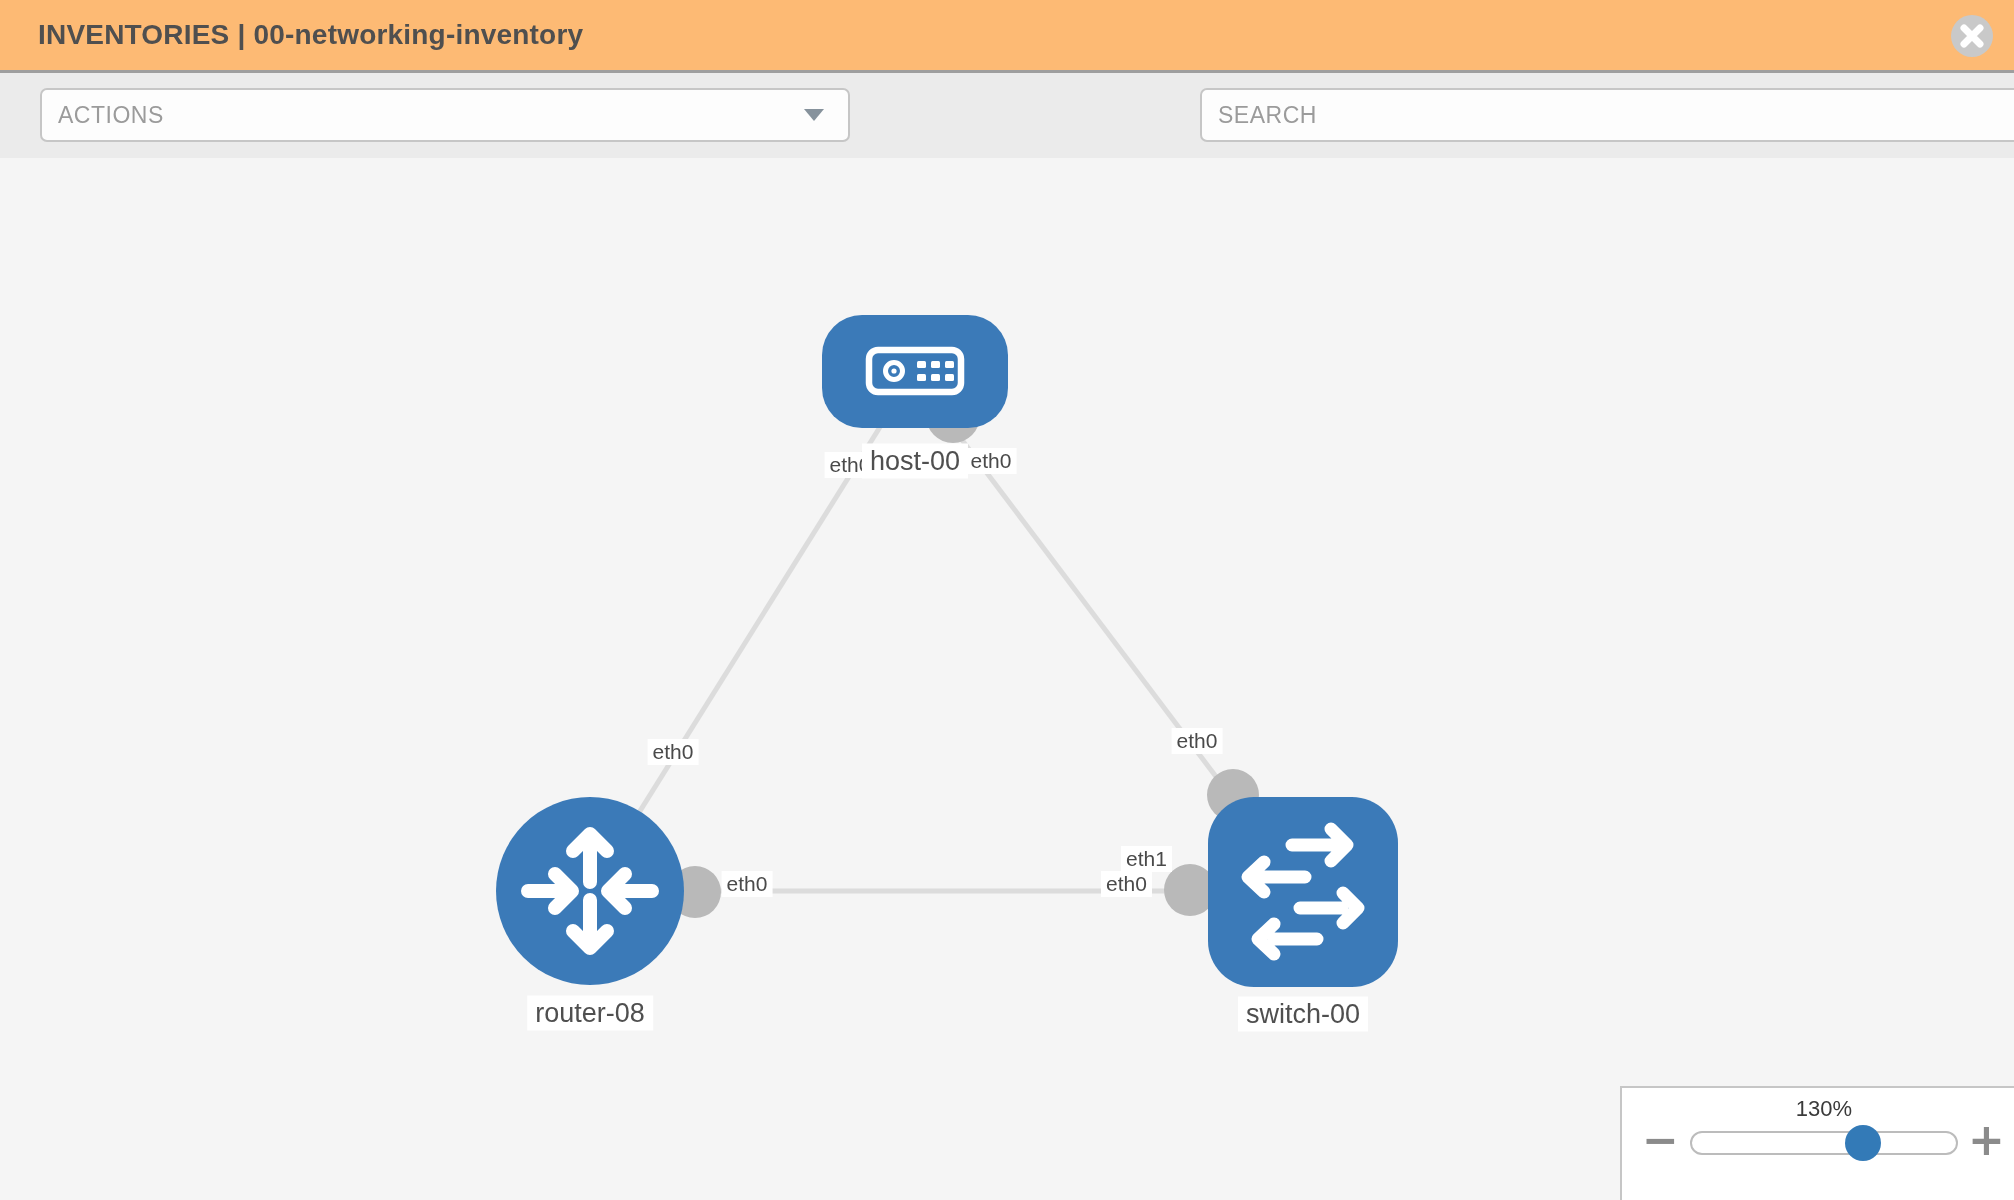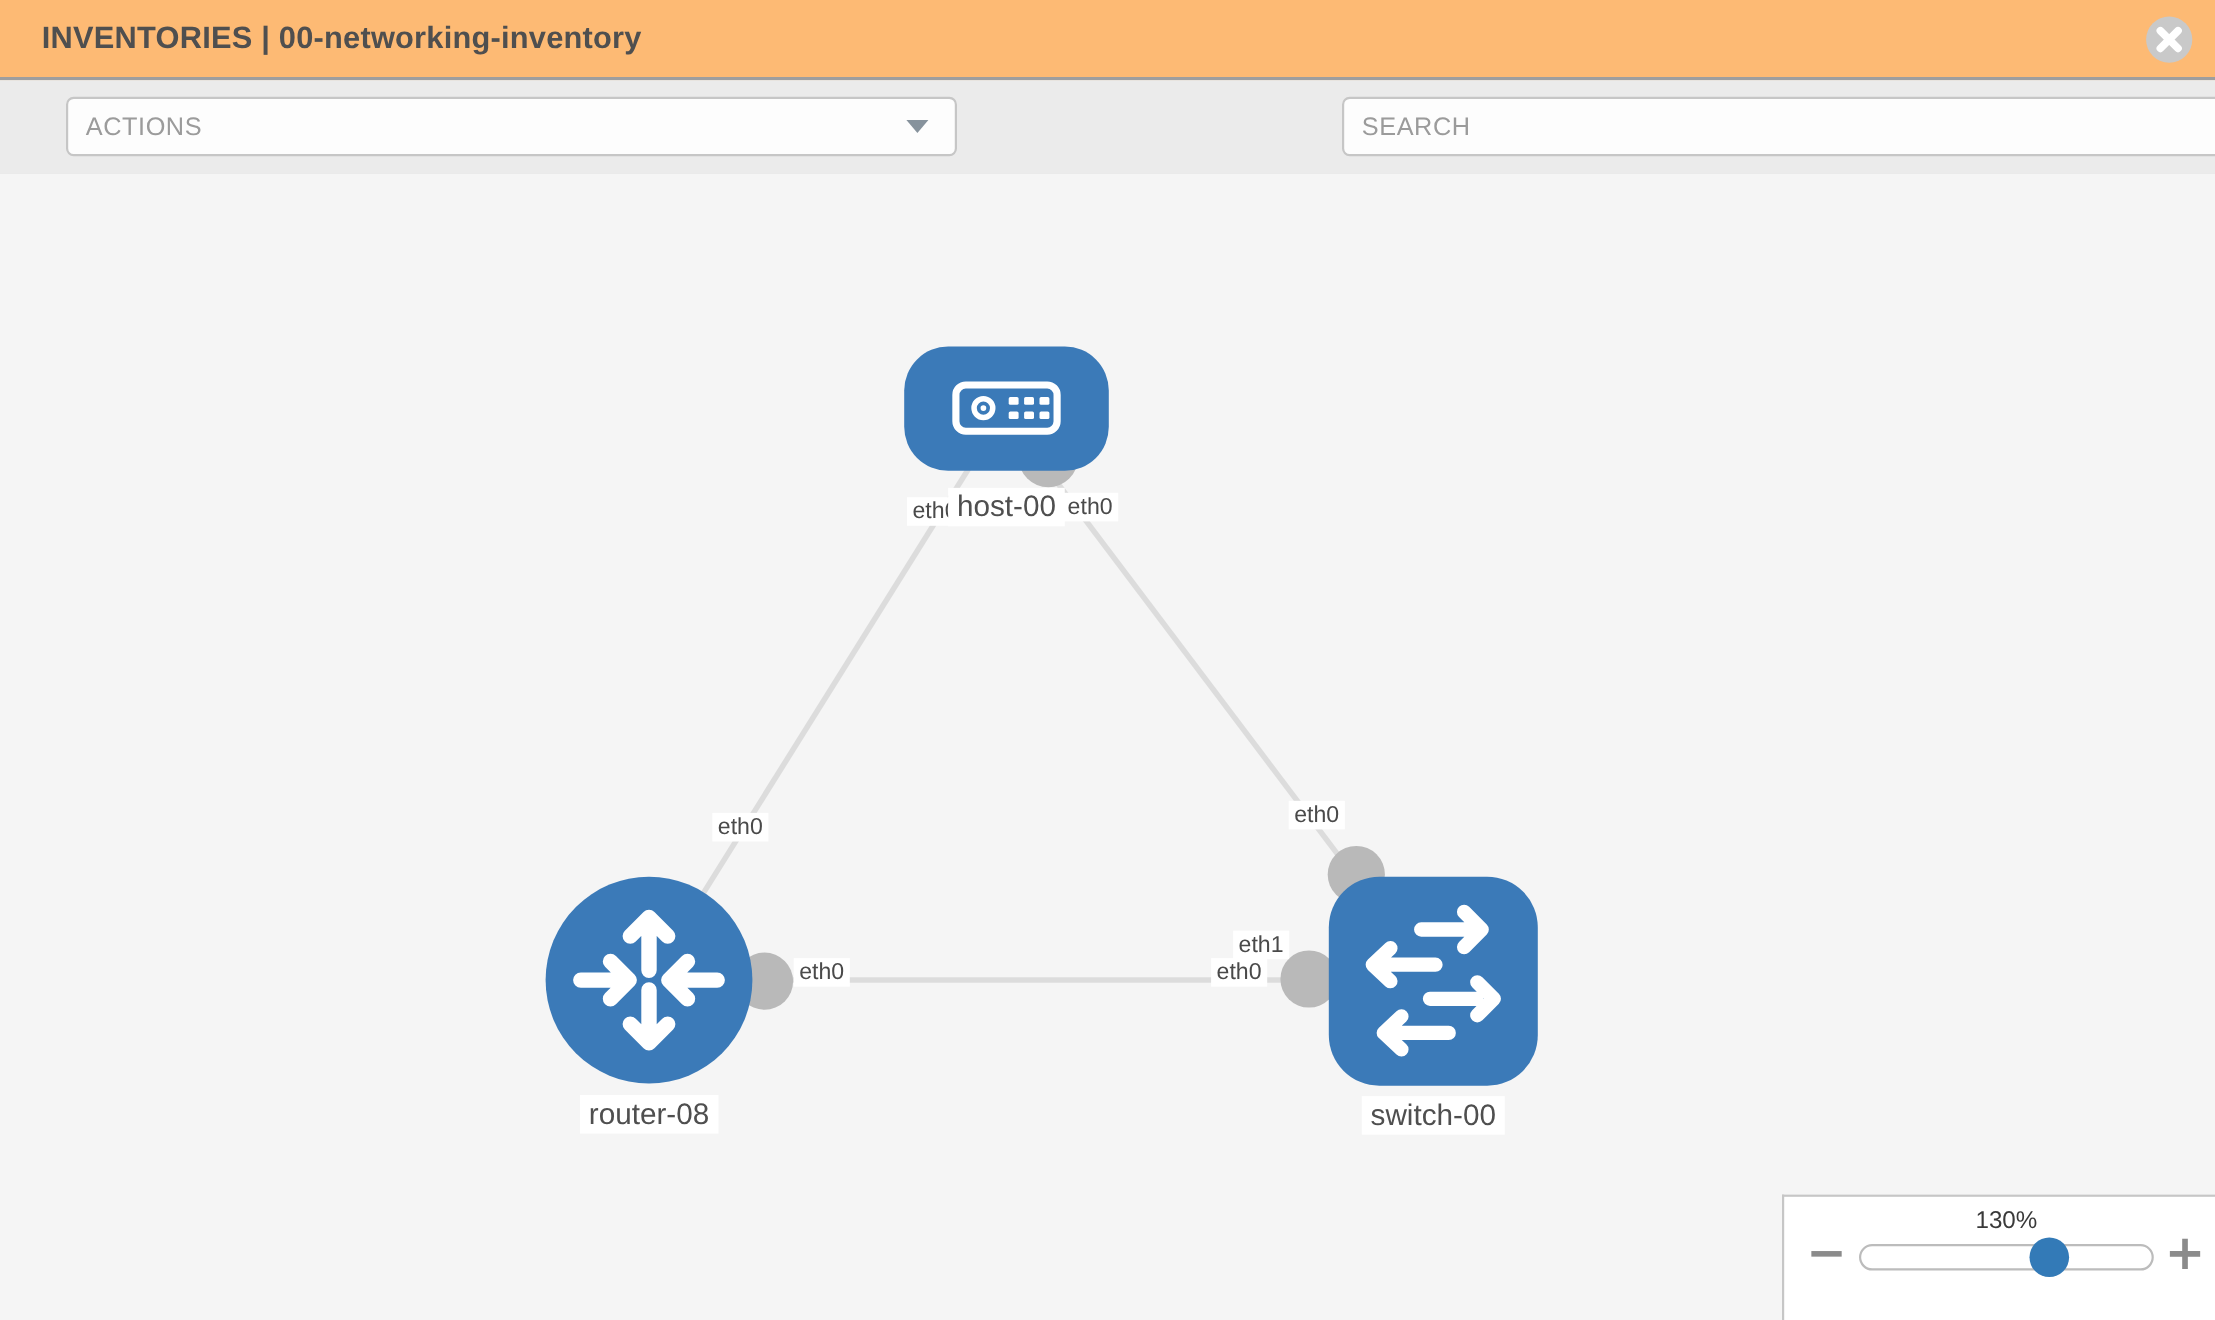--- a/index.html
+++ b/index.html
@@ -7,21 +7,21 @@
     position:relative;width:2014px;height:1200px;overflow:hidden;background:#ffffff;
     font-family:"Liberation Sans","DejaVu Sans",sans-serif;
   }
   
   .titlebar{position:absolute;left:0;top:0;width:2014px;height:70px;background:#fdba74;border-bottom:3px solid #9e9e9e;}
   .page-title{position:absolute;left:38px;top:0;line-height:70px;font-size:28px;font-weight:700;color:#4f4f4f;letter-spacing:.2px;}
   .close-btn{position:absolute;left:1951px;top:15px;width:42px;height:42px;border:none;padding:0;background:#c9c9c9;border-radius:50%;cursor:pointer;}
   .close-btn svg{display:block;margin:auto;}
   
   .toolbar{position:absolute;left:0;top:73px;width:2014px;height:85px;background:#ebebeb;border-bottom:2px solid #dcdcdc;}
-  .select-box{position:absolute;top:15px;height:54px;background:#fdfdfd;border:2px solid #c6c6c6;border-radius:7px;box-sizing:border-box;cursor:pointer;margin-left:20px;}
+  .select-box{position:absolute;top:15px;height:54px;background:#fdfdfd;border:2px solid #c6c6c6;border-radius:7px;box-sizing:border-box;cursor:pointer;}
   .select-box .select-label{position:absolute;left:16px;top:50%;transform:translateY(-50%);font-size:23px;color:#9b9b9b;letter-spacing:.5px;}
   .select-box .caret{position:absolute;right:24px;top:50%;transform:translateY(-50%);width:0;height:0;
     border-left:10px solid transparent;border-right:10px solid transparent;border-top:12px solid #86929c;}
   .actions-box{left:40px;width:810px;}
   .search-box{left:1200px;width:904px;}
   .tool-btn{position:absolute;top:97px;width:40px;height:40px;background:transparent;border:none;padding:0;cursor:pointer;}
   .tool-btn svg{display:block;margin:auto;}
   .wrench-btn{left:1050px;}
   .key-btn{left:1113px;}
   

